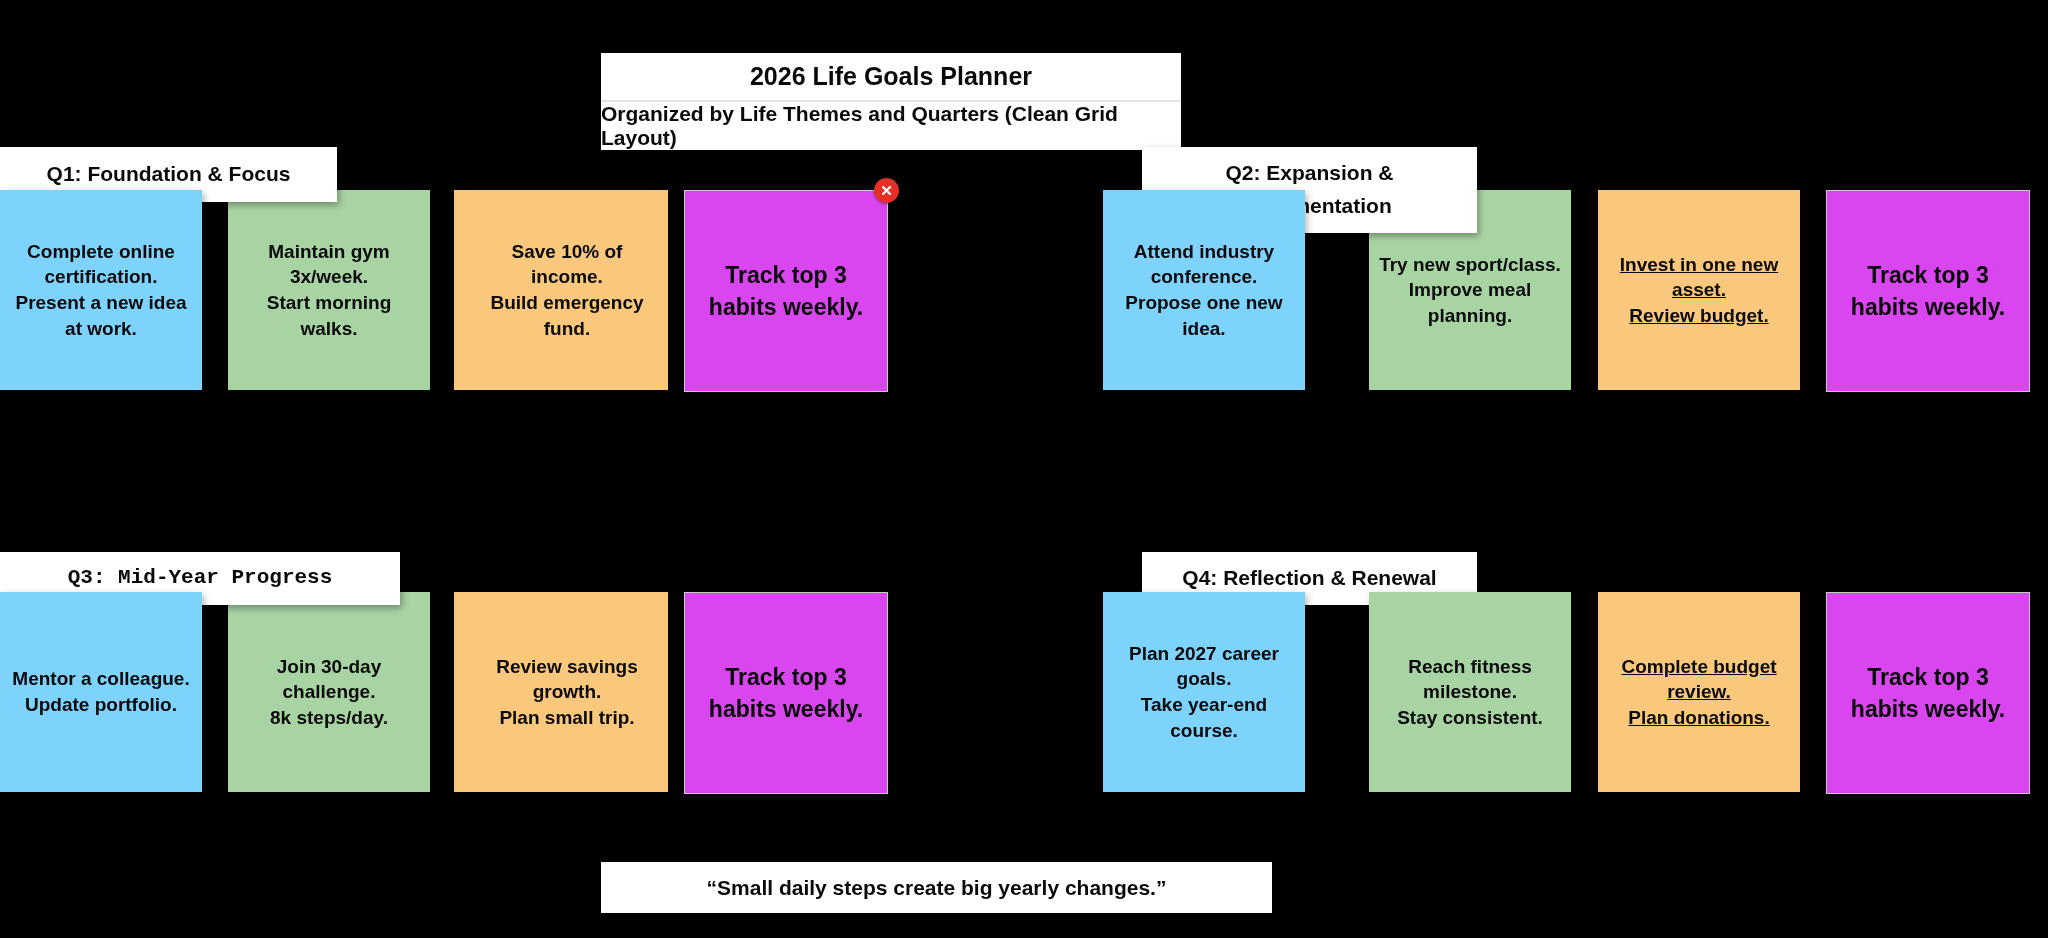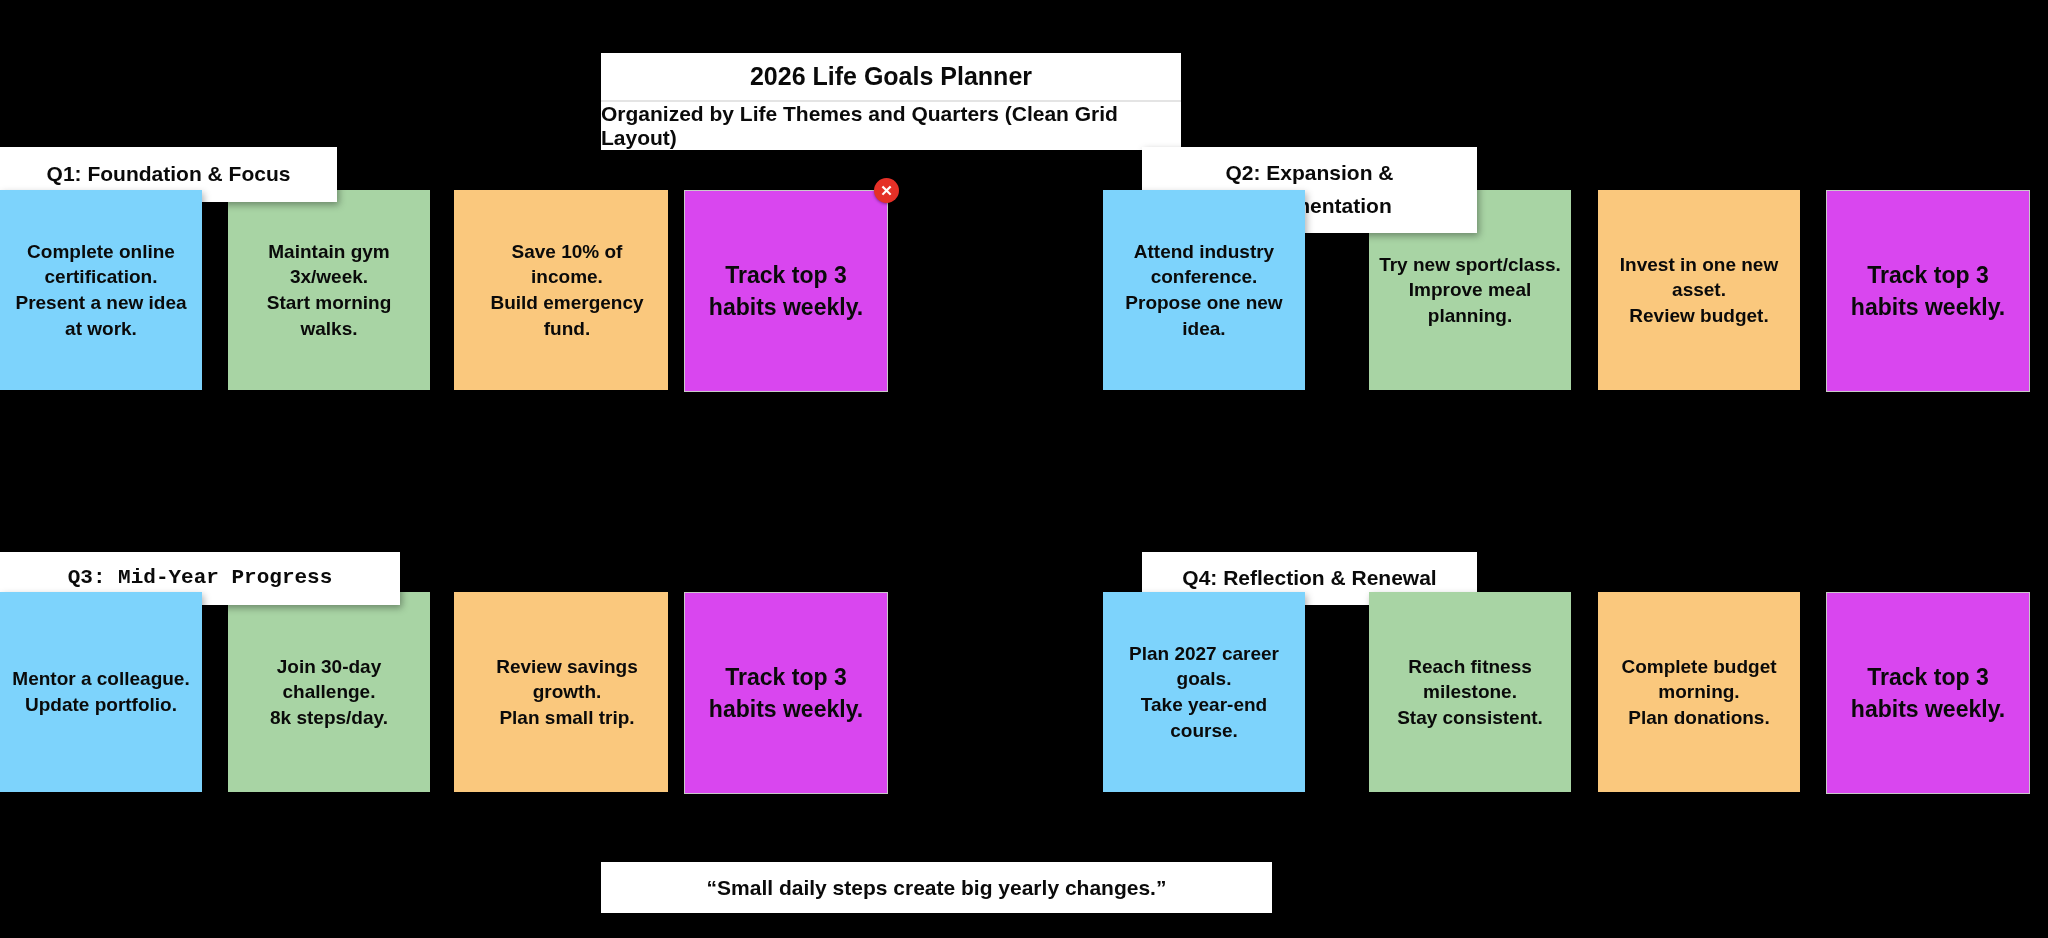--- a/index.html
+++ b/index.html
@@ -39,21 +39,21 @@
     font-size:19px;line-height:1.35;padding:0 9px;
   }
   .c-yellow{background:#7dd3fc;z-index:3;}
   .c-green {background:#A8D4A4;}
   .c-orange{background:#FAC87D;}
   .c-gray  {background:#d946ef;border:1px solid #c9c9c9;}
   .c-gray .card-text{font-size:23px;line-height:1.4;}
   
   .row-top{top:190px;}  .row-bot{top:592px;}
   .sl-0{left:0;}      .sl-1{left:228px;}  .sl-2{left:454px;padding-left:12px;}  .sl-3{left:684px;}
-  .sr-0{left:1103px;align-items:center;} .sr-1{left:1369px;} .sr-2{left:1598px;} .sr-3{left:1826px;}
+  .sr-0{left:1103px;align-items:center;} .sr-1{left:1369px;} .sr-2{left:1598px;text-decoration:underline;} .sr-3{left:1826px;}
   
   .close-btn{
     position:absolute;left:874px;top:178px;width:25px;height:25px;border-radius:50%;
     background:#E53027;color:#fff;z-index:5;cursor:pointer;
     display:flex;align-items:center;justify-content:center;
     font-size:15px;font-weight:700;line-height:1;
     box-shadow:0 1px 3px rgba(0,0,0,.4);
   }
 </style>
 </head>
@@ -136,21 +136,21 @@
   </div>
   <div class="card c-yellow row-bot sr-0">
     <span class="card-text">Plan 2027 career goals.
 Take year-end course.</span>
   </div>
   <div class="card c-green row-bot sr-1">
     <span class="card-text">Reach fitness milestone.
 Stay consistent.</span>
   </div>
   <div class="card c-orange row-bot sr-2">
-    <span class="card-text">Complete budget morning.
+    <span class="card-text">Complete budget review.
 Plan donations.</span>
   </div>
   <div class="card c-gray row-bot sr-3">
     <span class="card-text">Track top 3 habits weekly.</span>
   </div>
 
   <div class="panel quote-box">
     <span>“Small daily steps create big yearly changes.”</span>
   </div>
 

